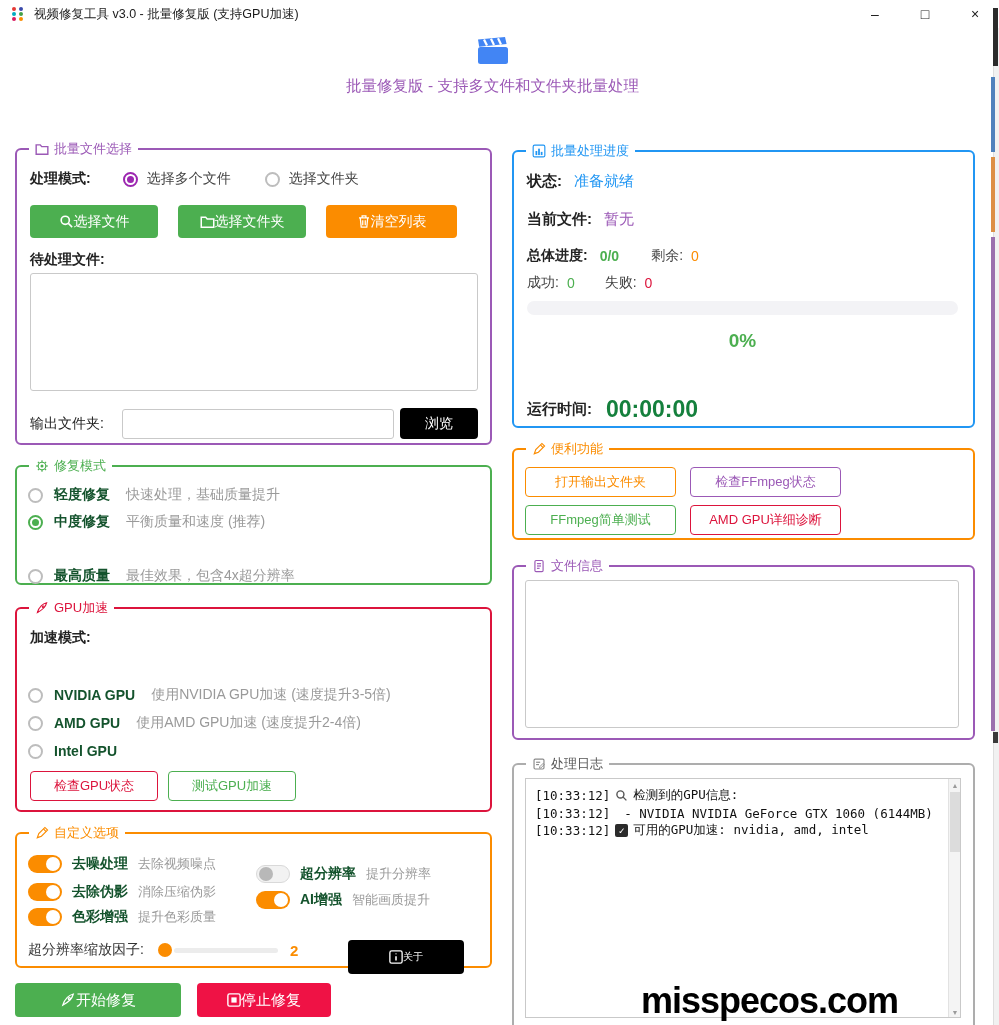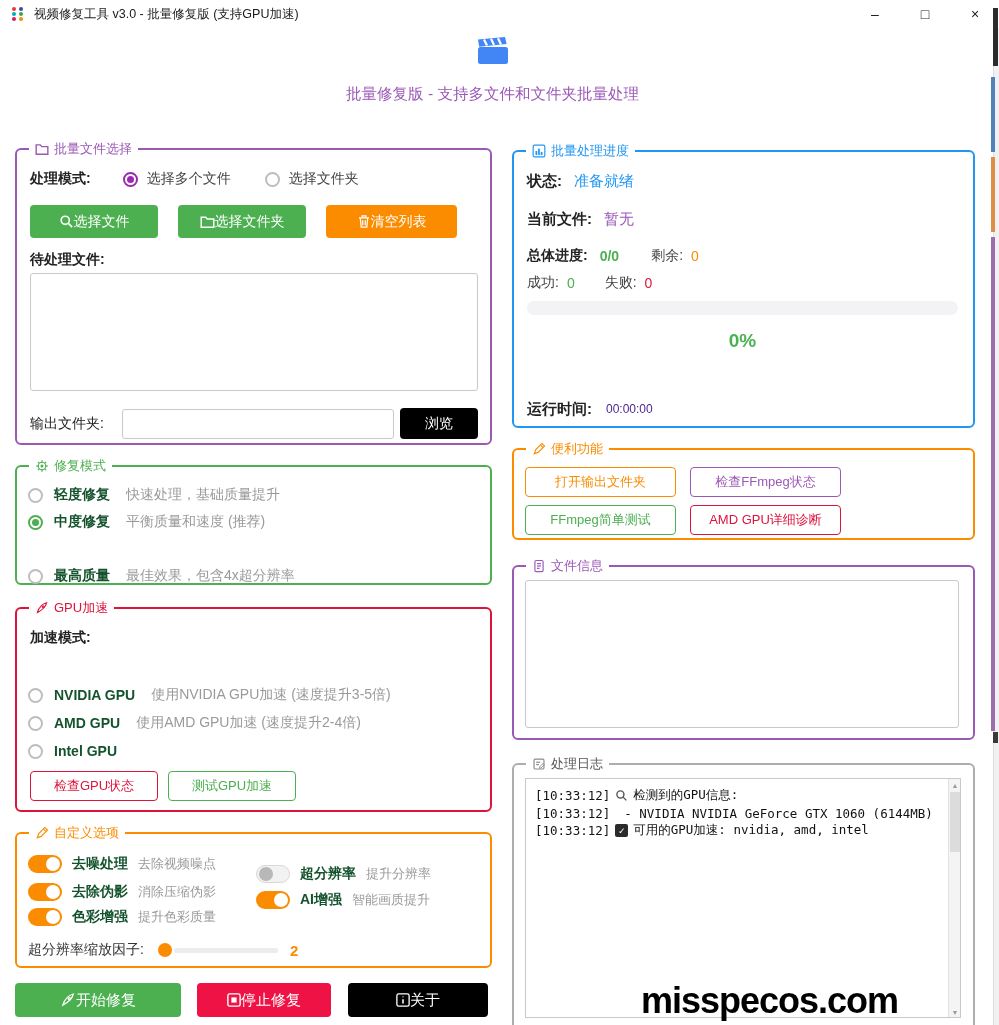--- a/index.html
+++ b/index.html
@@ -12,21 +12,21 @@
 .appicon{position:relative;width:16px;height:16px;margin:0 8px 0 10px;border-radius:3px;background:#fff;flex:none}
 .appicon i{position:absolute;width:4px;height:4px;border-radius:50%}
 .tb-title{font-size:12.5px;color:#1a1a1a}
 .tb-controls{position:absolute;right:14px;top:0;height:28px;display:flex;align-items:center;gap:30px}
 .tb-btn{font-size:14px;color:#222;width:20px;text-align:center;cursor:pointer;line-height:28px}
 
 
 .hd{position:absolute;left:0;top:36px;width:985px;text-align:center}
 .hd-line{display:flex;align-items:center;justify-content:center;gap:12px}
 .hd-title{font-size:31px;font-weight:bold;color:#4285f4}
-.hd-sub{margin-top:18px;font-size:15.5px;color:#9b59b6}
+.hd-sub{margin-top:10px;font-size:15.5px;color:#9b59b6}
 
 
 .box{position:absolute;border:2px solid;border-radius:6px;background:#fff}
 .leg{position:absolute;top:-10px;left:12px;background:#fff;padding:0 6px;font-size:13px;display:flex;align-items:center;gap:5px;white-space:nowrap}
 .ic{display:inline-flex;width:14px;height:14px;flex:none}
 .ic svg{width:100%;height:100%}
 .c-purple{color:#9b59b6;border-color:#9b59b6}
 .c-green{color:#4caf50;border-color:#4caf50}
 .c-crimson{color:#dc143c;border-color:#dc143c}
 .c-orange{color:#fb8c00;border-color:#fb8c00}
@@ -331,21 +331,21 @@
   </button>
   <button class="btn bg-red" style="left:197px;top:983px;width:134px;height:34px;font-size:15px">
     <span class="ic" style="width:14px;height:14px">
       <svg viewBox="0 0 16 16" fill="none">
           <rect x="1" y="1" width="14" height="14" rx="2" stroke="#fff" stroke-width="1.6"></rect>
           <rect x="5" y="5" width="6" height="6" fill="#fff"></rect>
         </svg>
     </span>
     <span>停止修复</span>
   </button>
-  <button class="btn bg-purple" style="left:348px;top:983px;width:140px;height:34px;font-size:15px">
+  <button class="btn bg-purple" style="left:348px;top:940px;width:116px;height:34px;font-size:10px">
     <span class="ic" style="width:14px;height:14px">
       <svg viewBox="0 0 16 16" fill="none">
           <rect x="1" y="1" width="14" height="14" rx="2" stroke="#fff" stroke-width="1.5"></rect>
           <line x1="8" y1="4" x2="8" y2="4.8" stroke="#fff" stroke-width="1.8"></line>
           <line x1="8" y1="7" x2="8" y2="12" stroke="#fff" stroke-width="1.8"></line>
         </svg>
     </span>
     <span>关于</span>
   </button>
 
@@ -388,21 +388,21 @@
     <span style="width:30px"></span>
     <span style="font-size:14px;color:#444">失败:</span>
     <span style="width:8px"></span>
     <span style="font-size:14px;color:#dc143c">0</span>
   </div>
   <div class="pbar" style="left:527px;top:301px;width:431px;height:14px"></div>
   <div class="pct" style="left:527px;top:330px">0%</div>
   <div class="row" style="left:527px;top:398px;height:22px">
     <span class="blabel" style="font-size:15px">运行时间:</span>
     <span style="width:14px"></span>
-    <span style="font-size:12px;font-weight:normal;color:#4c1d95">00:00:00</span>
+    <span style="font-size:23px;font-weight:bold;color:#15803d">00:00:00</span>
   </div>
 
   <div class="box c-orange" style="left:512px;top:448px;width:463px;height:92px">
     <div class="leg c-orange">
       <span class="ic">
         <svg viewBox="0 0 24 24" fill="none" stroke="currentColor" stroke-width="2">
             <path d="M4 20l2.5-7L17 2.5 21.5 7 11 17.5 4 20z"></path>
             <line x1="14.5" y1="5" x2="19" y2="9.5"></line>
           </svg>
       </span>

